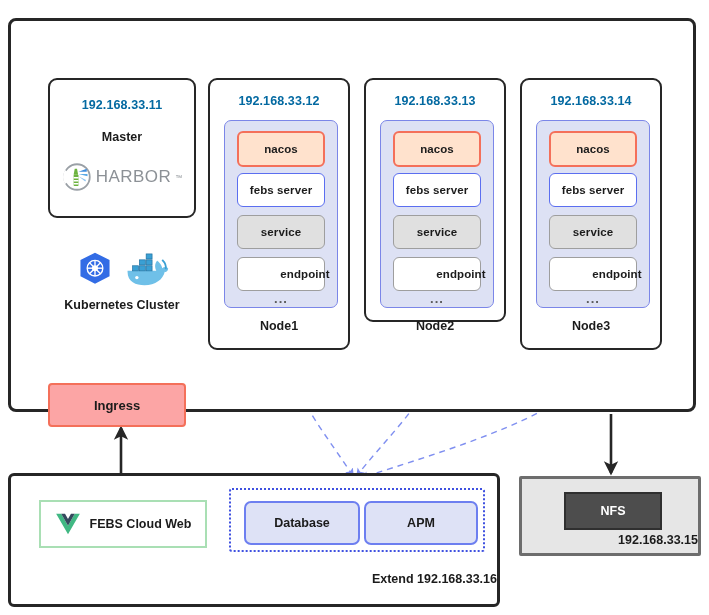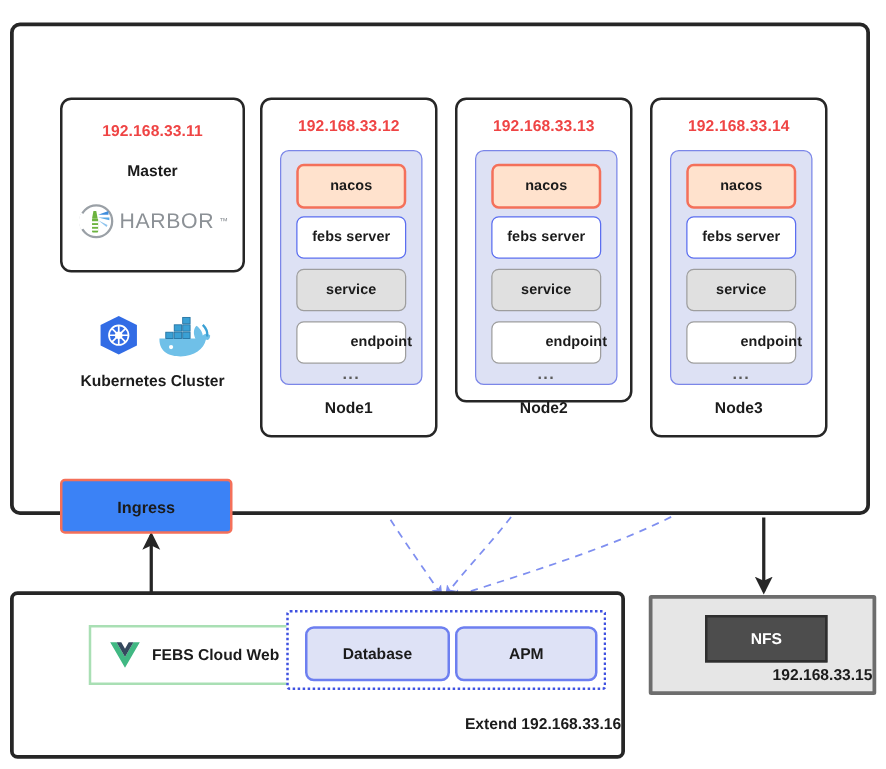--- a/index.html
+++ b/index.html
@@ -9,40 +9,40 @@
   .abs{position:absolute;box-sizing:border-box;}
 
   
   .cluster-box{border:3px solid #262626;border-radius:8px;background:#ffffff;}
   .panel-box{border:3px solid #262626;border-radius:6px;background:#ffffff;}
   .nfs-box{border:3px solid #6d6d6d;background:#e6e6e6;border-radius:2px;}
 
   
   .host-box{border:2.5px solid #262626;border-radius:9px;background:#ffffff;}
   .host-ip{position:absolute;left:0;right:0;text-align:center;font-size:12.5px;
-           font-weight:700;color:#ef4444;letter-spacing:.1px;}
+           font-weight:700;color:#0369a1;letter-spacing:.1px;}
   .host-sub{position:absolute;left:0;right:0;text-align:center;font-size:12.5px;
             font-weight:700;color:#1b1b1b;}
   .node-label{position:absolute;left:0;right:0;text-align:center;font-size:12.5px;
               font-weight:700;color:#1b1b1b;}
 
   
   .pod-panel{border:1.6px solid #7b86e8;border-radius:7px;background:#dde1f4;}
   .chip{position:absolute;left:12px;right:12px;height:32px;border-radius:6px;
         display:flex;align-items:center;justify-content:center;
         font-size:11.5px;font-weight:700;letter-spacing:.1px;}
   .chip-nacos{background:#ffe2cd;border:2px solid #f4705a;color:#1b1b1b;}
   .chip-febs{background:#ffffff;border:1.8px solid #5b6ef0;color:#1b1b1b;}
   .chip-service{background:#e0e0e0;border:1.6px solid #9e9e9e;color:#1b1b1b;}
   .chip-endpoint{background:#ffffff;border:1.6px solid #9e9e9e;color:#1b1b1b;padding-left:48px;}
   .ellipsis{position:absolute;left:0;right:0;text-align:center;font-size:13px;
             font-weight:700;color:#5b5b5b;letter-spacing:1px;line-height:10px;}
 
   
-  .ingress{background:#3b82f6;border:2.5px solid #f4705a;border-radius:4px;
+  .ingress{background:#fca5a5;border:2.5px solid #f4705a;border-radius:4px;
            display:flex;align-items:center;justify-content:center;
            font-size:13px;font-weight:700;color:#1b1b1b;}
 
   
   .vue-card{border:2px solid #a9dfb4;background:#ffffff;display:flex;
             align-items:center;justify-content:center;gap:9px;}
   .vue-label{font-size:12.5px;font-weight:700;color:#1b1b1b;}
   .dotted-wrap{border:2.5px dotted #3f51e0;border-radius:3px;background:#ffffff;}
   .db-chip{position:absolute;top:11px;height:40px;border:2px solid #6d7ff0;
            border-radius:7px;background:#dee2f6;display:flex;align-items:center;
@@ -189,21 +189,21 @@
     <div class="chip chip-service" style="top:94px;">service</div>
     <div class="chip chip-endpoint" style="top:136px;">endpoint</div>
     <div class="ellipsis" style="top:173px;">...</div>
   </div>
   <div class="node-label" style="top:239px;">Node3</div>
 </div>
 
 <div class="abs ingress" style="left:48px;top:383px;width:138px;height:44px;">Ingress</div>
 
 <div class="abs panel-box" style="left:8px;top:473px;width:492px;height:134px;">
-  <div class="abs vue-card" style="left:28px;top:24px;width:168px;height:48px;margin-left:32px;">
+  <div class="abs vue-card" style="left:28px;top:24px;width:168px;height:48px;">
     <svg width="26" height="22" viewBox="0 0 30 26">
       <path d="M1,1 L7,1 L15,15 L23,1 L29,1 L15,25 Z" fill="#41b883"></path>
       <path d="M7,1 L11.5,1 L15,7 L18.5,1 L23,1 L15,15 Z" fill="#35495e"></path>
     </svg>
     <span class="vue-label">FEBS Cloud Web</span>
   </div>
 
   <div class="abs dotted-wrap" style="left:218px;top:12px;width:256px;height:64px;">
     <div class="db-chip" style="left:13px;width:112px;">Database</div>
     <div class="db-chip" style="left:133px;width:110px;">APM</div>

